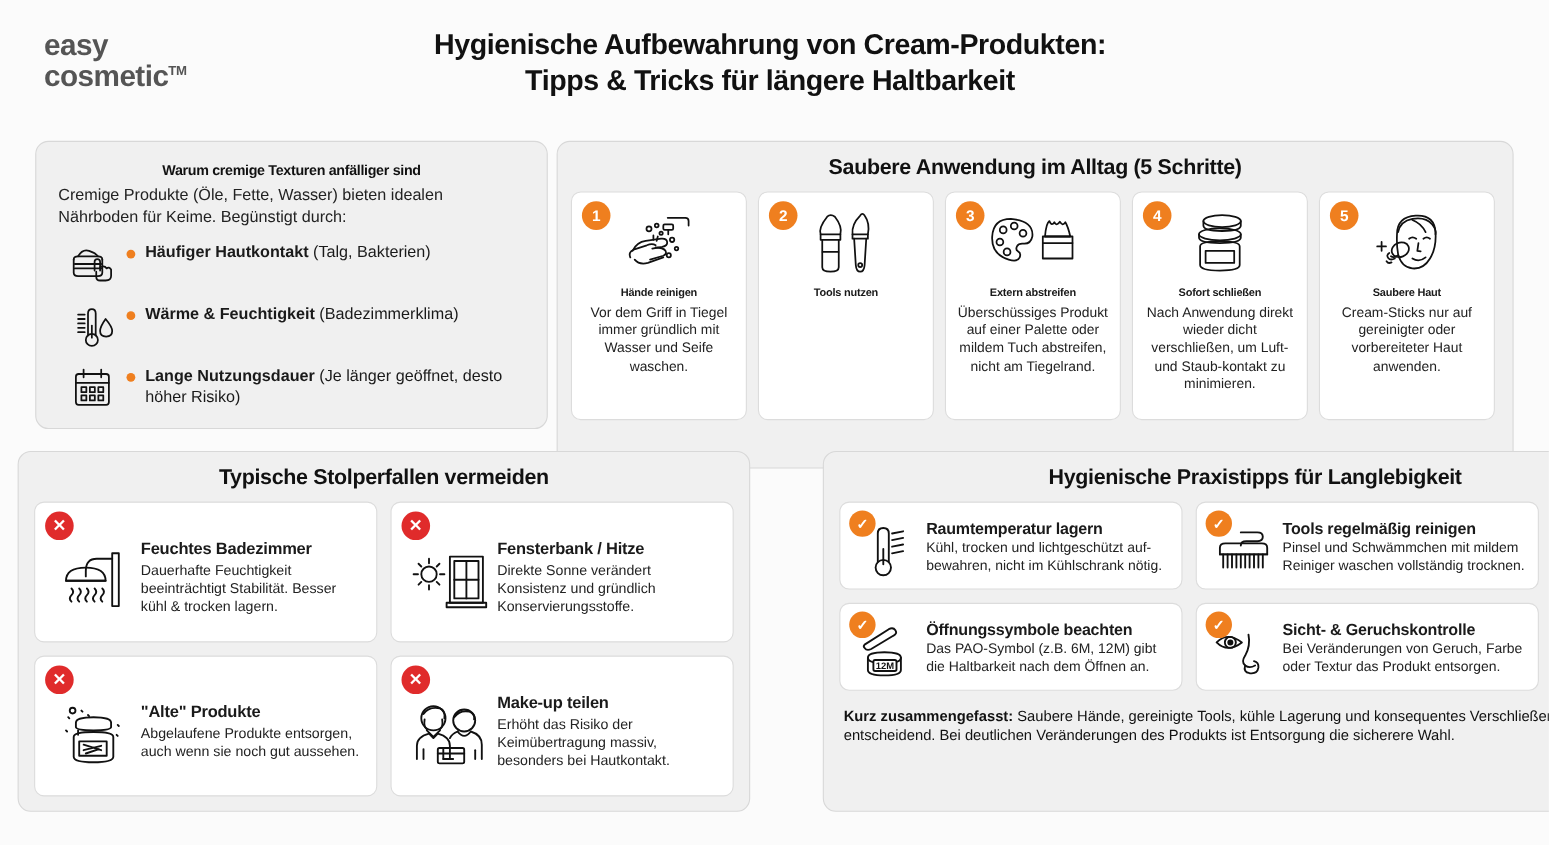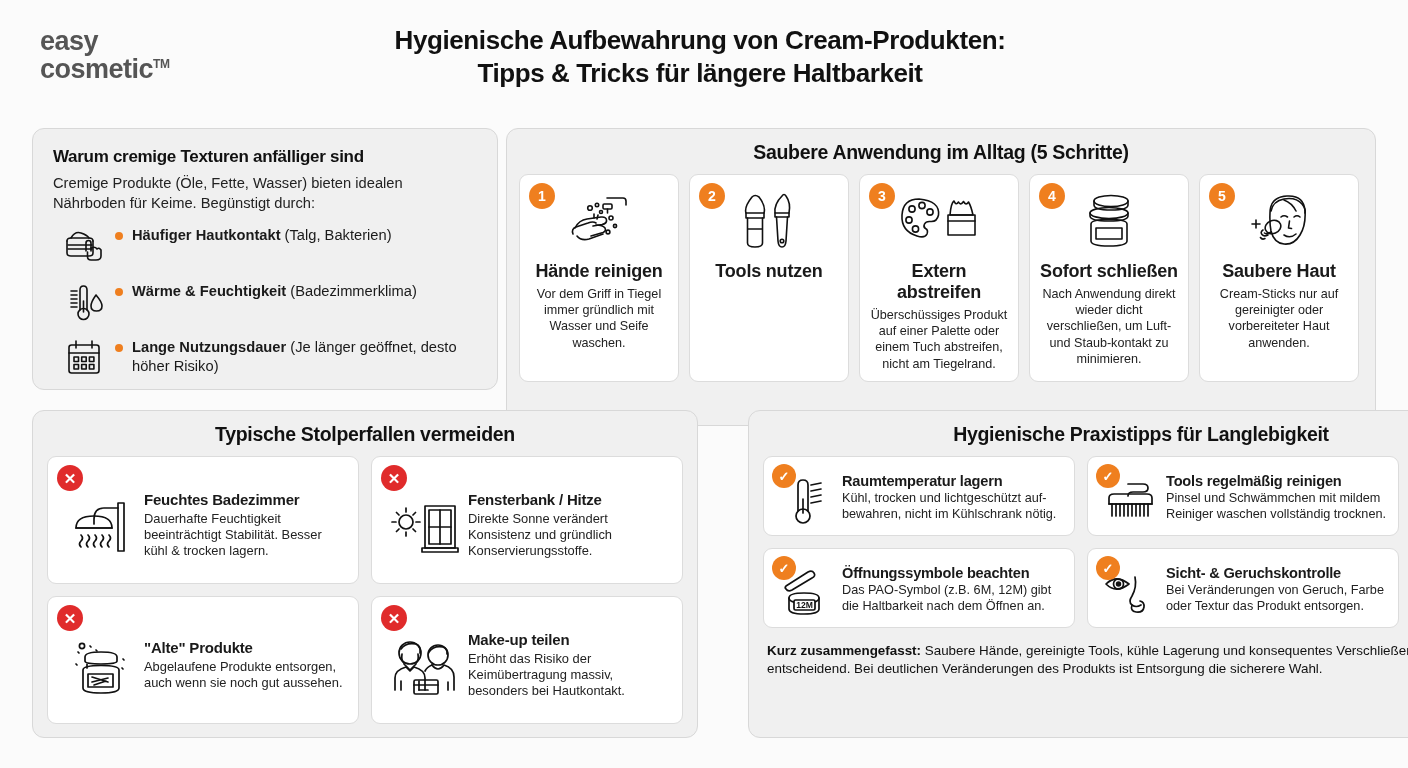--- a/index.html
+++ b/index.html
@@ -20,44 +20,44 @@
   .logo-tm { font-size: 12px; font-weight: 700; vertical-align: super; color: #555555; }
   .title { position: absolute; left: 300px; top: 24px; width: 800px; text-align: center;
            font-size: 26px; font-weight: 700; line-height: 1.28; color: #111; letter-spacing: -0.4px; }
 
   
   .panel { position: absolute; background: #f0f0f0; border: 1px solid #d8d8d8; border-radius: 12px; }
   .panel-title { font-size: 19.5px; font-weight: 700; color: #111; text-align: center; letter-spacing: -0.3px; }
 
   
   #panel-why { left: 32px; top: 128px; width: 466px; height: 262px; padding: 18px 20px; }
-  #panel-why .panel-title { text-align: left; font-size: 17px; margin-bottom: 7px; }
+  #panel-why .panel-title { text-align: center; font-size: 13px; margin-bottom: 7px; }
   .why-intro { font-size: 14.7px; line-height: 1.33; color: #222; margin-bottom: 10px; }
   .why-list { margin-top: 4px; }
   .why-row { display: flex; align-items: flex-start; margin-bottom: 10px; min-height: 46px; }
   .why-icon { width: 62px; flex: 0 0 62px; display: flex; align-items: center; justify-content: center; padding-top: 2px; }
   .why-dot { width: 8px; height: 8px; border-radius: 50%; background: #ef7f1f; margin: 9px 9px 0 0; flex: 0 0 8px; }
   .why-text { font-size: 14.7px; line-height: 1.27; padding-top: 3px; }
   .why-text b { font-weight: 700; }
 
   
   #panel-steps { left: 506px; top: 128px; width: 870px; height: 298px; padding: 12px 12px; }
   #panel-steps .panel-title { margin-bottom: 10px; }
   .steps-row { display: flex; gap: 10px; }
   .step-card { position: relative; width: 160px; height: 208px; background: #fff;
                border: 1px solid #dcdcdc; border-radius: 9px; padding: 10px 8px 8px; text-align: center; }
   .step-badge { position: absolute; left: 9px; top: 8px; width: 26px; height: 26px; border-radius: 50%;
                 background: #ef7f1f; color: #fff; font-size: 14px; font-weight: 700;
                 display: flex; align-items: center; justify-content: center; }
   .step-ico { height: 66px; display: flex; align-items: center; justify-content: center; margin-top: 4px; }
-  .step-title { font-size: 18px; font-weight: 700; margin-top: 6px; margin-bottom: 4px; letter-spacing: -0.2px; }
+  .step-title { font-size: 10px; font-weight: 700; margin-top: 6px; margin-bottom: 4px; letter-spacing: -0.2px; }
   .step-desc { font-size: 12.6px; line-height: 1.29; color: #222; }
 
   
-  #panel-pitfalls { left: 32px; top: 410px; width: 666px; height: 328px; padding: 12px 14px; }
+  #panel-pitfalls { left: 16px; top: 410px; width: 666px; height: 328px; padding: 12px 14px; }
   #panel-pitfalls .panel-title { margin-bottom: 10px; }
   .pit-grid { display: flex; flex-wrap: wrap; gap: 12px; }
   .pit-card { position: relative; width: 312px; height: 128px; background: #fff; border: 1px solid #dcdcdc;
               border-radius: 9px; padding: 12px 12px 10px 10px; display: flex; align-items: center; }
   .x-badge { position: absolute; left: 9px; top: 8px; width: 26px; height: 26px; border-radius: 50%;
              background: #e02b2b; color: #fff; display: flex; align-items: center; justify-content: center;
              font-size: 15px; font-weight: 700; line-height: 1; }
   .pit-ico { width: 86px; flex: 0 0 86px; display: flex; align-items: center; justify-content: center; padding-top: 14px; }
   .pit-body { flex: 1; padding-top: 8px; }
   .pit-title { font-size: 15px; font-weight: 700; margin-bottom: 3px; letter-spacing: -0.2px; }
@@ -206,21 +206,21 @@
               <circle cx="25" cy="12.5" r="3.1"></circle>
               <circle cx="33" cy="19" r="3.1"></circle>
             <circle cx="12" cy="27" r="3.1"></circle>
               <circle cx="18.5" cy="36" r="3.1"></circle>
             <path d="M53 22 Q54 10 57 8 Q59 13 61.5 9 Q63.5 13 66.5 8.5 Q69 13 71.5 9 Q74 13 76 22 Z"></path>
             <rect x="51" y="22" width="27" height="20"></rect>
             <path d="M51 28 L78 28"></path>
           </svg>
         </div>
         <div class="step-title">Extern abstreifen</div>
-        <div class="step-desc">Überschüssiges Produkt auf einer Palette oder einem Tuch abstreifen, nicht am Tiegelrand.</div>
+        <div class="step-desc">Überschüssiges Produkt auf einer Palette oder mildem Tuch abstreifen, nicht am Tiegelrand.</div>
       </div>
 
       <div class="step-card">
         <div class="step-badge">4</div>
         <div class="step-ico">
           <svg width="62" height="62" viewBox="0 0 62 62" fill="none" stroke="#111" stroke-width="1.6" stroke-linecap="round" stroke-linejoin="round">
             <ellipse cx="33" cy="10" rx="17" ry="5.5"></ellipse>
             <path d="M16 10 L16 14 Q16 19 33 19 Q50 19 50 14 L50 10"></path>
             <ellipse cx="31" cy="22" rx="19" ry="5.5"></ellipse>
             <path d="M12 22 L12 25 Q12 30 31 30 Q50 30 50 25 L50 22"></path>

